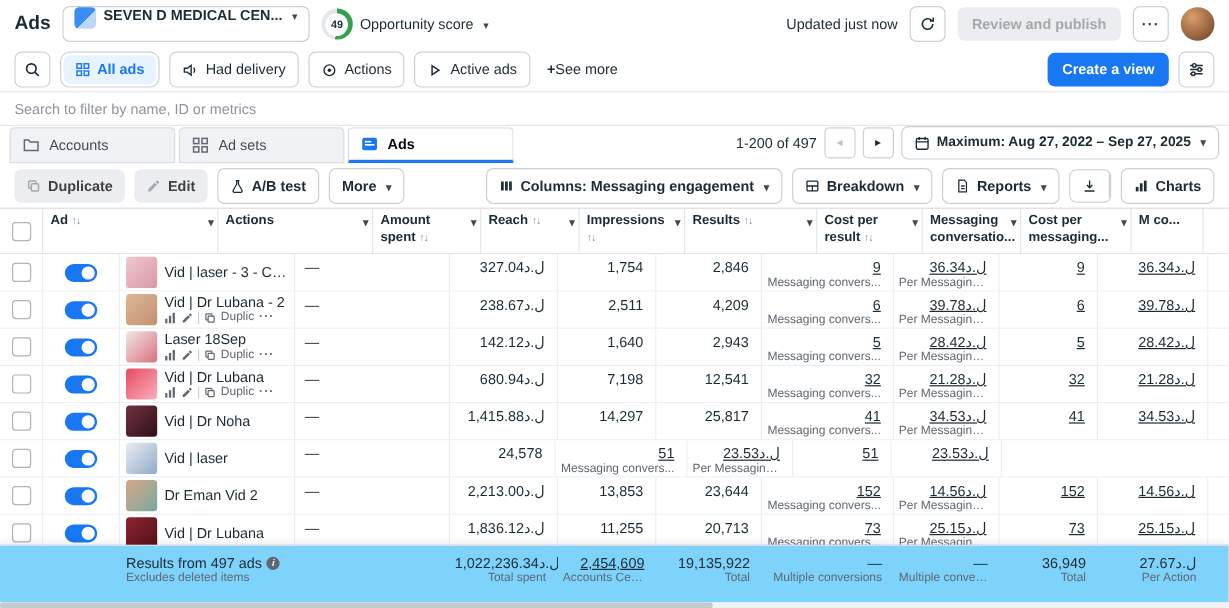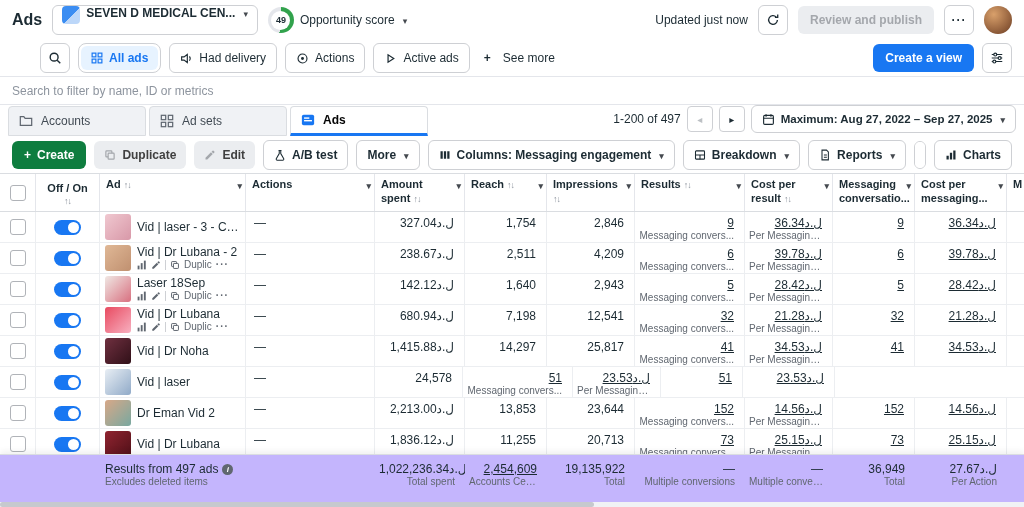--- a/index.html
+++ b/index.html
@@ -19,25 +19,25 @@
   .account-icon{width:18px;height:18px;border-radius:4px;background:linear-gradient(135deg,#3b8df2 55%,#bcd7f9 55%);flex:none;}
   .score-wrap{display:flex;align-items:center;gap:6px;}
   .score-ring{width:26px;height:26px;border-radius:50%;background:conic-gradient(#31a24c 0 52%,#e4e6eb 52% 100%);display:flex;align-items:center;justify-content:center;}
   .score-inner{width:19px;height:19px;border-radius:50%;background:#fff;font-size:9px;font-weight:bold;display:flex;align-items:center;justify-content:center;}
   .updated{margin-left:auto;color:#1c2b33;}
   .iconbtn{width:28px;height:28px;border:1px solid #ced0d4;border-radius:6px;background:#fff;display:flex;align-items:center;justify-content:center;flex:none;}
   .review-btn{height:28px;border-radius:6px;background:#ebedf0;color:#a4a7ac;display:flex;align-items:center;padding:0 12px;font-weight:bold;}
   .avatar{width:28px;height:28px;border-radius:50%;background:radial-gradient(circle at 35% 30%,#d9a06b,#6b3c22);flex:none;}
 
   
-  .filterbar{height:36px;display:flex;align-items:center;gap:8px;padding:0 12px;background:#fff;margin-left:28px;}
+  .filterbar{height:36px;display:flex;align-items:center;gap:8px;padding:0 12px;background:#fff;}
   .preset-wrap{border:1px solid #ced0d4;border-radius:8px;padding:2px;display:flex;}
   .pill-selected{display:flex;align-items:center;gap:6px;background:#e7f3ff;color:#1877f2;font-weight:bold;border-radius:6px;height:24px;padding:0 10px;}
   .pill{display:flex;align-items:center;gap:6px;border:1px solid #ced0d4;border-radius:6px;height:28px;padding:0 10px;background:#fff;}
-  .see-more{display:flex;align-items:center;gap:12px;padding:0 6px;color:#1c2b33;}
+  .see-more{display:flex;align-items:center;gap:0;padding:0 6px;color:#1c2b33;}
   .create-view{margin-left:auto;height:28px;background:#1877f2;color:#fff;border-radius:6px;display:flex;align-items:center;padding:0 12px;font-weight:bold;}
 
   
   .searchbar{height:27px;border-top:1px solid #e4e6eb;border-bottom:1px solid #e4e6eb;display:flex;align-items:center;background:#fff;}
   .search-input{border:none;outline:none;width:100%;padding:0 12px;font-size:12px;color:#0c4a6e;font-family:inherit;background:transparent;}
   .search-input::placeholder{color:#8d949e;}
 
   
   .tabsrow{height:31px;display:flex;align-items:flex-end;padding:0 8px;background:#fff;gap:3px;}
   .tab{box-sizing:border-box;width:138px;height:30px;display:flex;align-items:center;gap:8px;padding:0 10px;
@@ -86,21 +86,21 @@
   .ad-name{white-space:nowrap;overflow:hidden;text-overflow:ellipsis;font-size:12px;cursor:pointer;}
   .ad-tools{display:flex;align-items:center;gap:4px;font-size:10px;color:#606770;cursor:pointer;}
   .ad-tools .vd{width:1px;height:10px;background:#ced0d4;}
   .ad-tools .tl-dots::after{content:"···";letter-spacing:1px;font-weight:bold;}
   .toggle{width:27px;height:15px;border-radius:8px;background:#1877f2;position:relative;cursor:pointer;flex:none;}
   .knob{position:absolute;right:2px;top:2px;width:11px;height:11px;border-radius:50%;background:#fff;}
   .checkbox{width:14px;height:14px;border:1px solid #b0b3b8;border-radius:3px;background:#fff;cursor:pointer;flex:none;}
   .dash{color:#1c2b33;}
 
   
-  .tfoot{position:absolute;left:0;right:0;bottom:5px;height:47px;background:#c4b5fd;border-top:1px solid #dadde1;
+  .tfoot{position:absolute;left:0;right:0;bottom:5px;height:47px;background:#7dd3fc;border-top:1px solid #dadde1;
          display:flex;box-shadow:0 -3px 6px rgba(0,0,0,0.06);}
   .tfoot .cell{border-right:none;padding-top:7px;}
   .f-title{font-size:12px;white-space:nowrap;display:flex;align-items:center;gap:4px;}
   .f-sub{font-size:10px;color:#606770;white-space:nowrap;}
   .info-icon{width:11px;height:11px;border-radius:50%;background:#606770;color:#fff;font-size:8px;display:inline-flex;
              align-items:center;justify-content:center;flex:none;}
   .info-icon::after{content:"i";font-style:italic;font-weight:bold;}
   .tfoot .c-ad{display:block;padding-left:5px;}
 
   .hscroll{position:absolute;left:0;right:0;bottom:0;height:5px;background:#f0f2f5;}
@@ -238,24 +238,20 @@
             <rect x="2" y="3" width="12" height="11" rx="1.5"></rect>
             <path d="M2 6.5h12M5 1.5v3M11 1.5v3"></path>
           </svg>
         <span>Maximum: Aug 27, 2022 – Sep 27, 2025</span>
         <span class="caret"></span>
       </span>
     </div>
   </div>
 
   <div class="toolbar">
-    <span class="btn-create">
-      <span class="plus-glyph"></span>
-      <span>Create</span>
-    </span>
     <span class="btn-disabled">
       <svg width="12" height="12" viewBox="0 0 16 16" fill="none" stroke="#a4a7ac" stroke-width="1.6">
           <rect x="5.5" y="5.5" width="8" height="8" rx="1"></rect>
           <path d="M10.5 5.5v-2a1 1 0 0 0-1-1h-6a1 1 0 0 0-1 1v6a1 1 0 0 0 1 1h2"></path>
         </svg>
       <span>Duplicate</span>
     </span>
     <span class="btn-disabled">
       <svg width="12" height="12" viewBox="0 0 16 16" fill="#a4a7ac">
           <path d="M2 11.6V14h2.4l7.3-7.3-2.4-2.4zM10.1 3.5l2.4 2.4 1.3-1.3a.9.9 0 0 0 0-1.3l-1.1-1.1a.9.9 0 0 0-1.3 0z"></path>
@@ -316,24 +312,20 @@
           <rect x="11" y="2" width="3" height="12"></rect>
         </svg>
       <span>Charts</span>
     </span>
   </div>
 
   <div class="thead">
     <div class="cell c-check" style="padding-top:0;">
         <span class="checkbox"></span>
       </div>
-    <div class="cell c-toggle th-stack">
-      <span>Off / On</span>
-      <span class="sorticon"></span>
-    </div>
     <div class="cell c-ad th" style="display:block;">
       <span>Ad</span> <span class="sorticon"></span>
       <span class="hcaret caret"></span>
     </div>
     <div class="cell c-actions th">
       <span>Actions</span>
       <span class="hcaret caret"></span>
     </div>
     <div class="cell c-spent th">
       <span>Amount spent</span> <span class="sorticon"></span>

